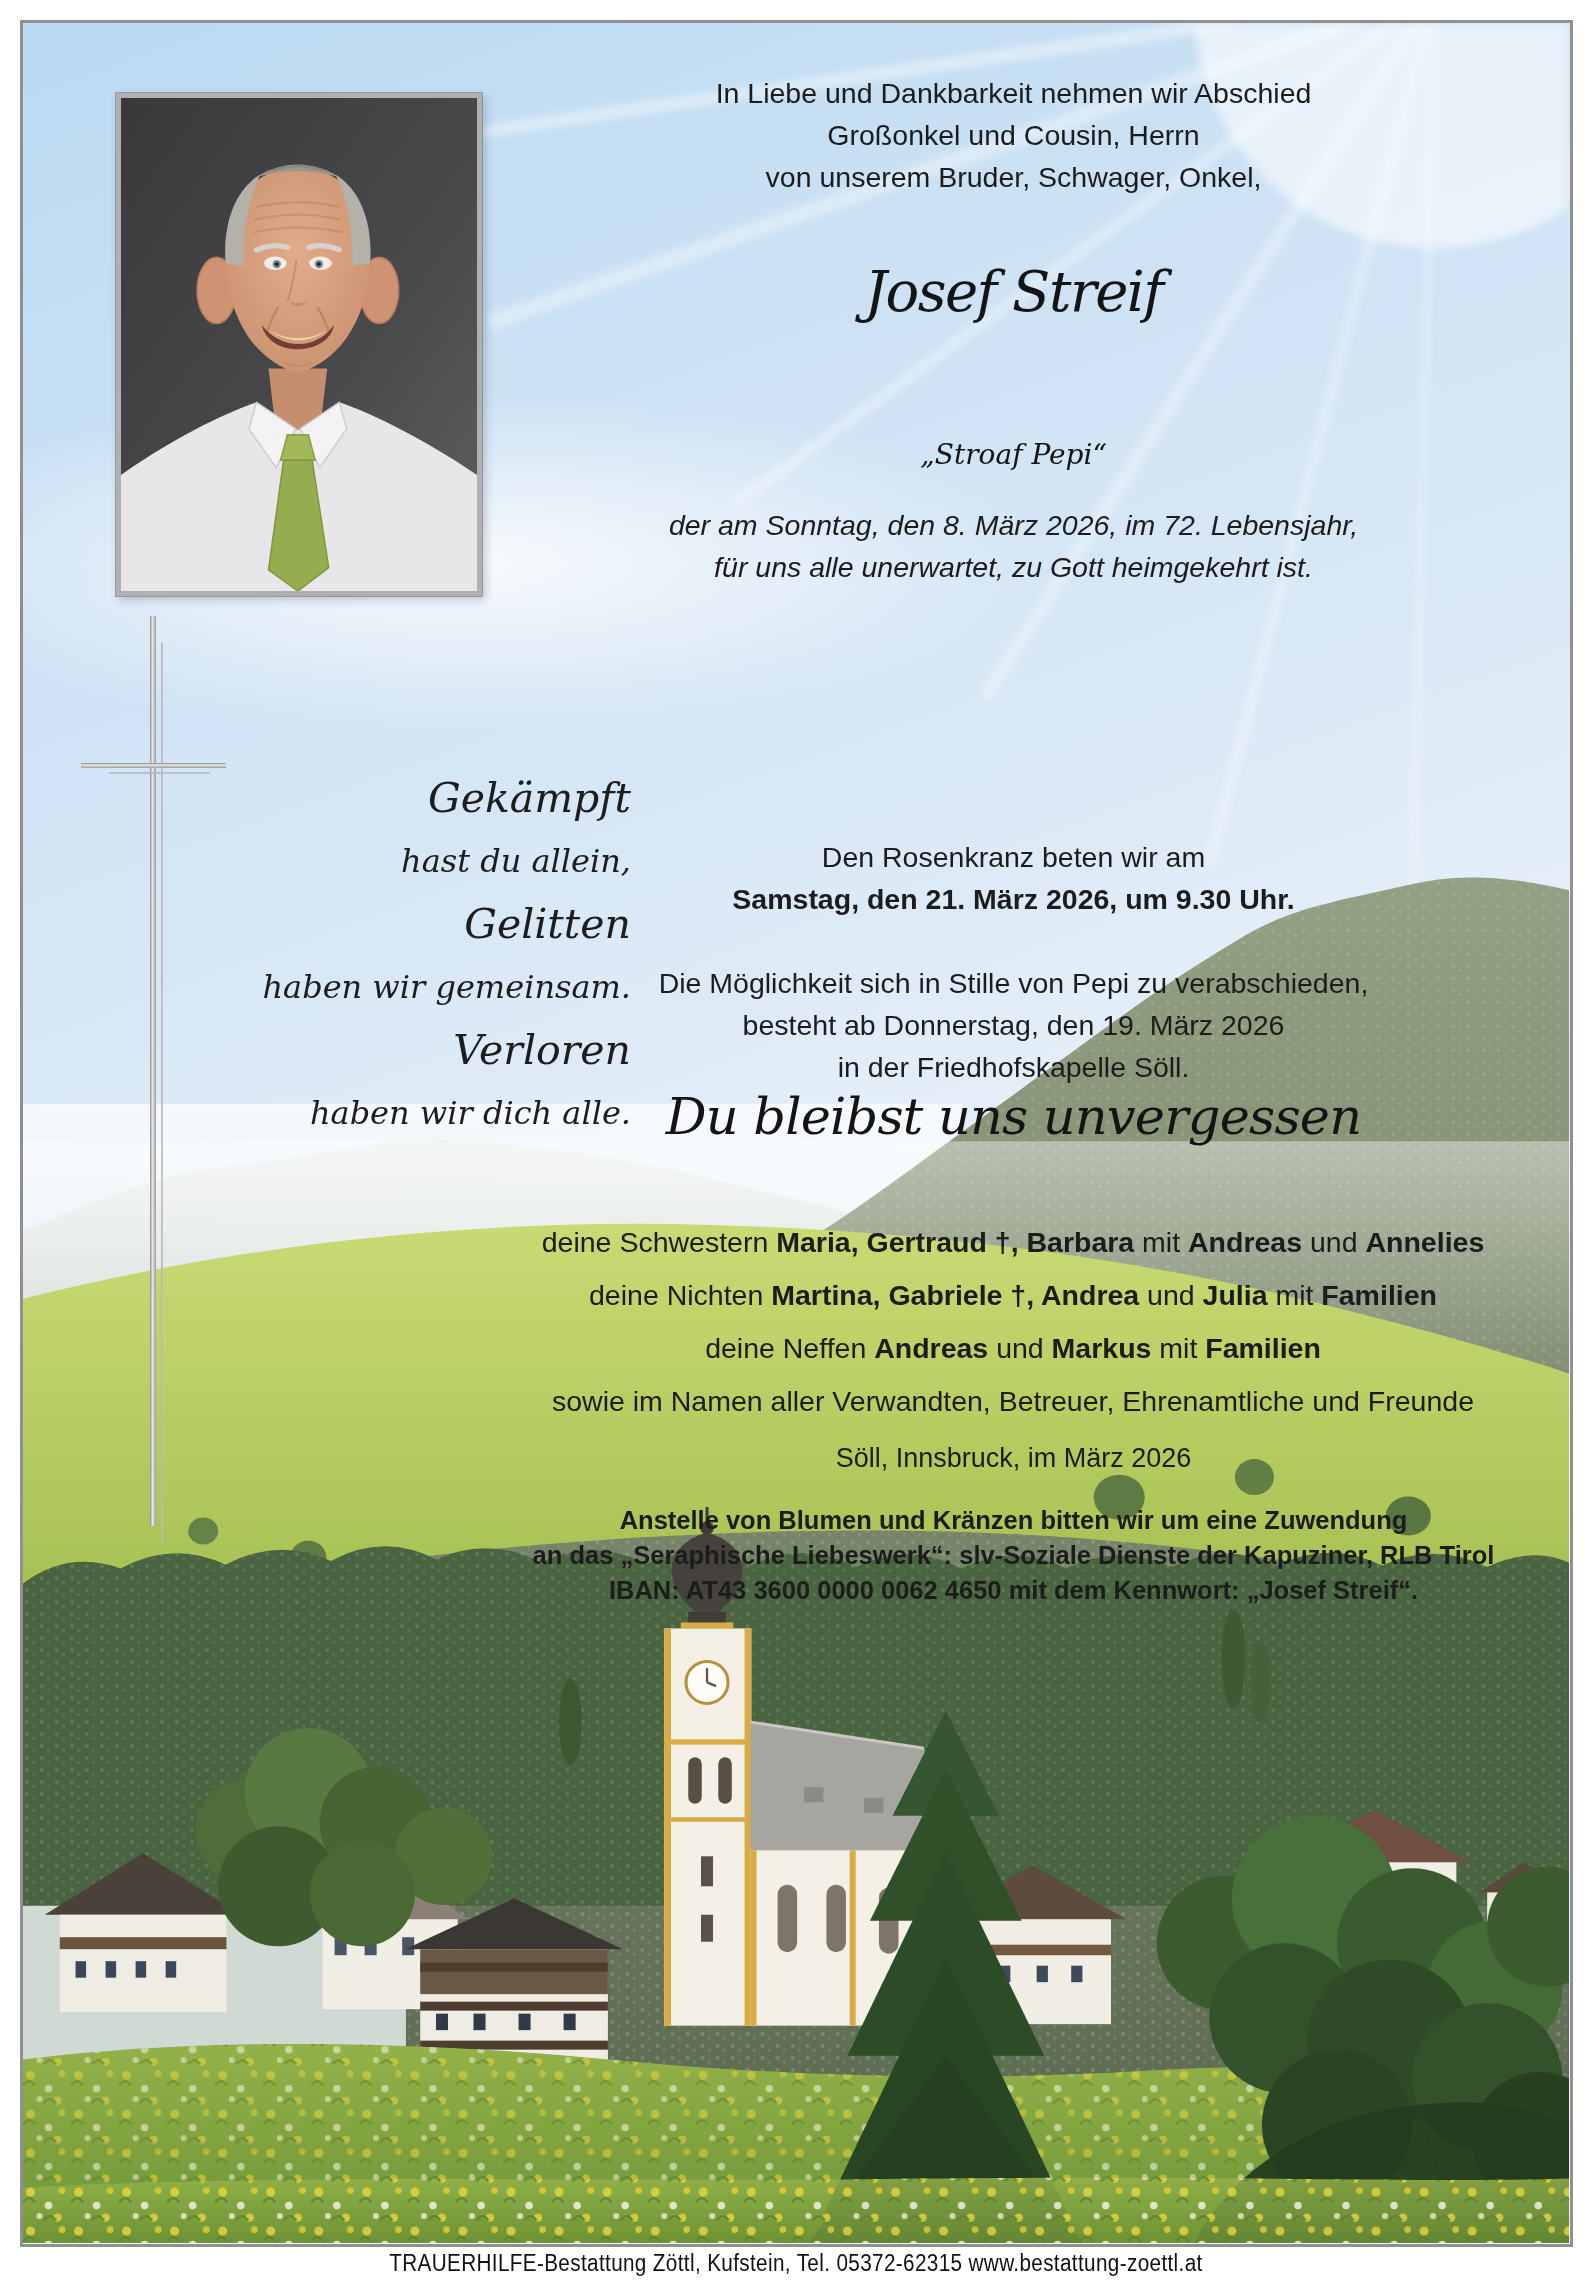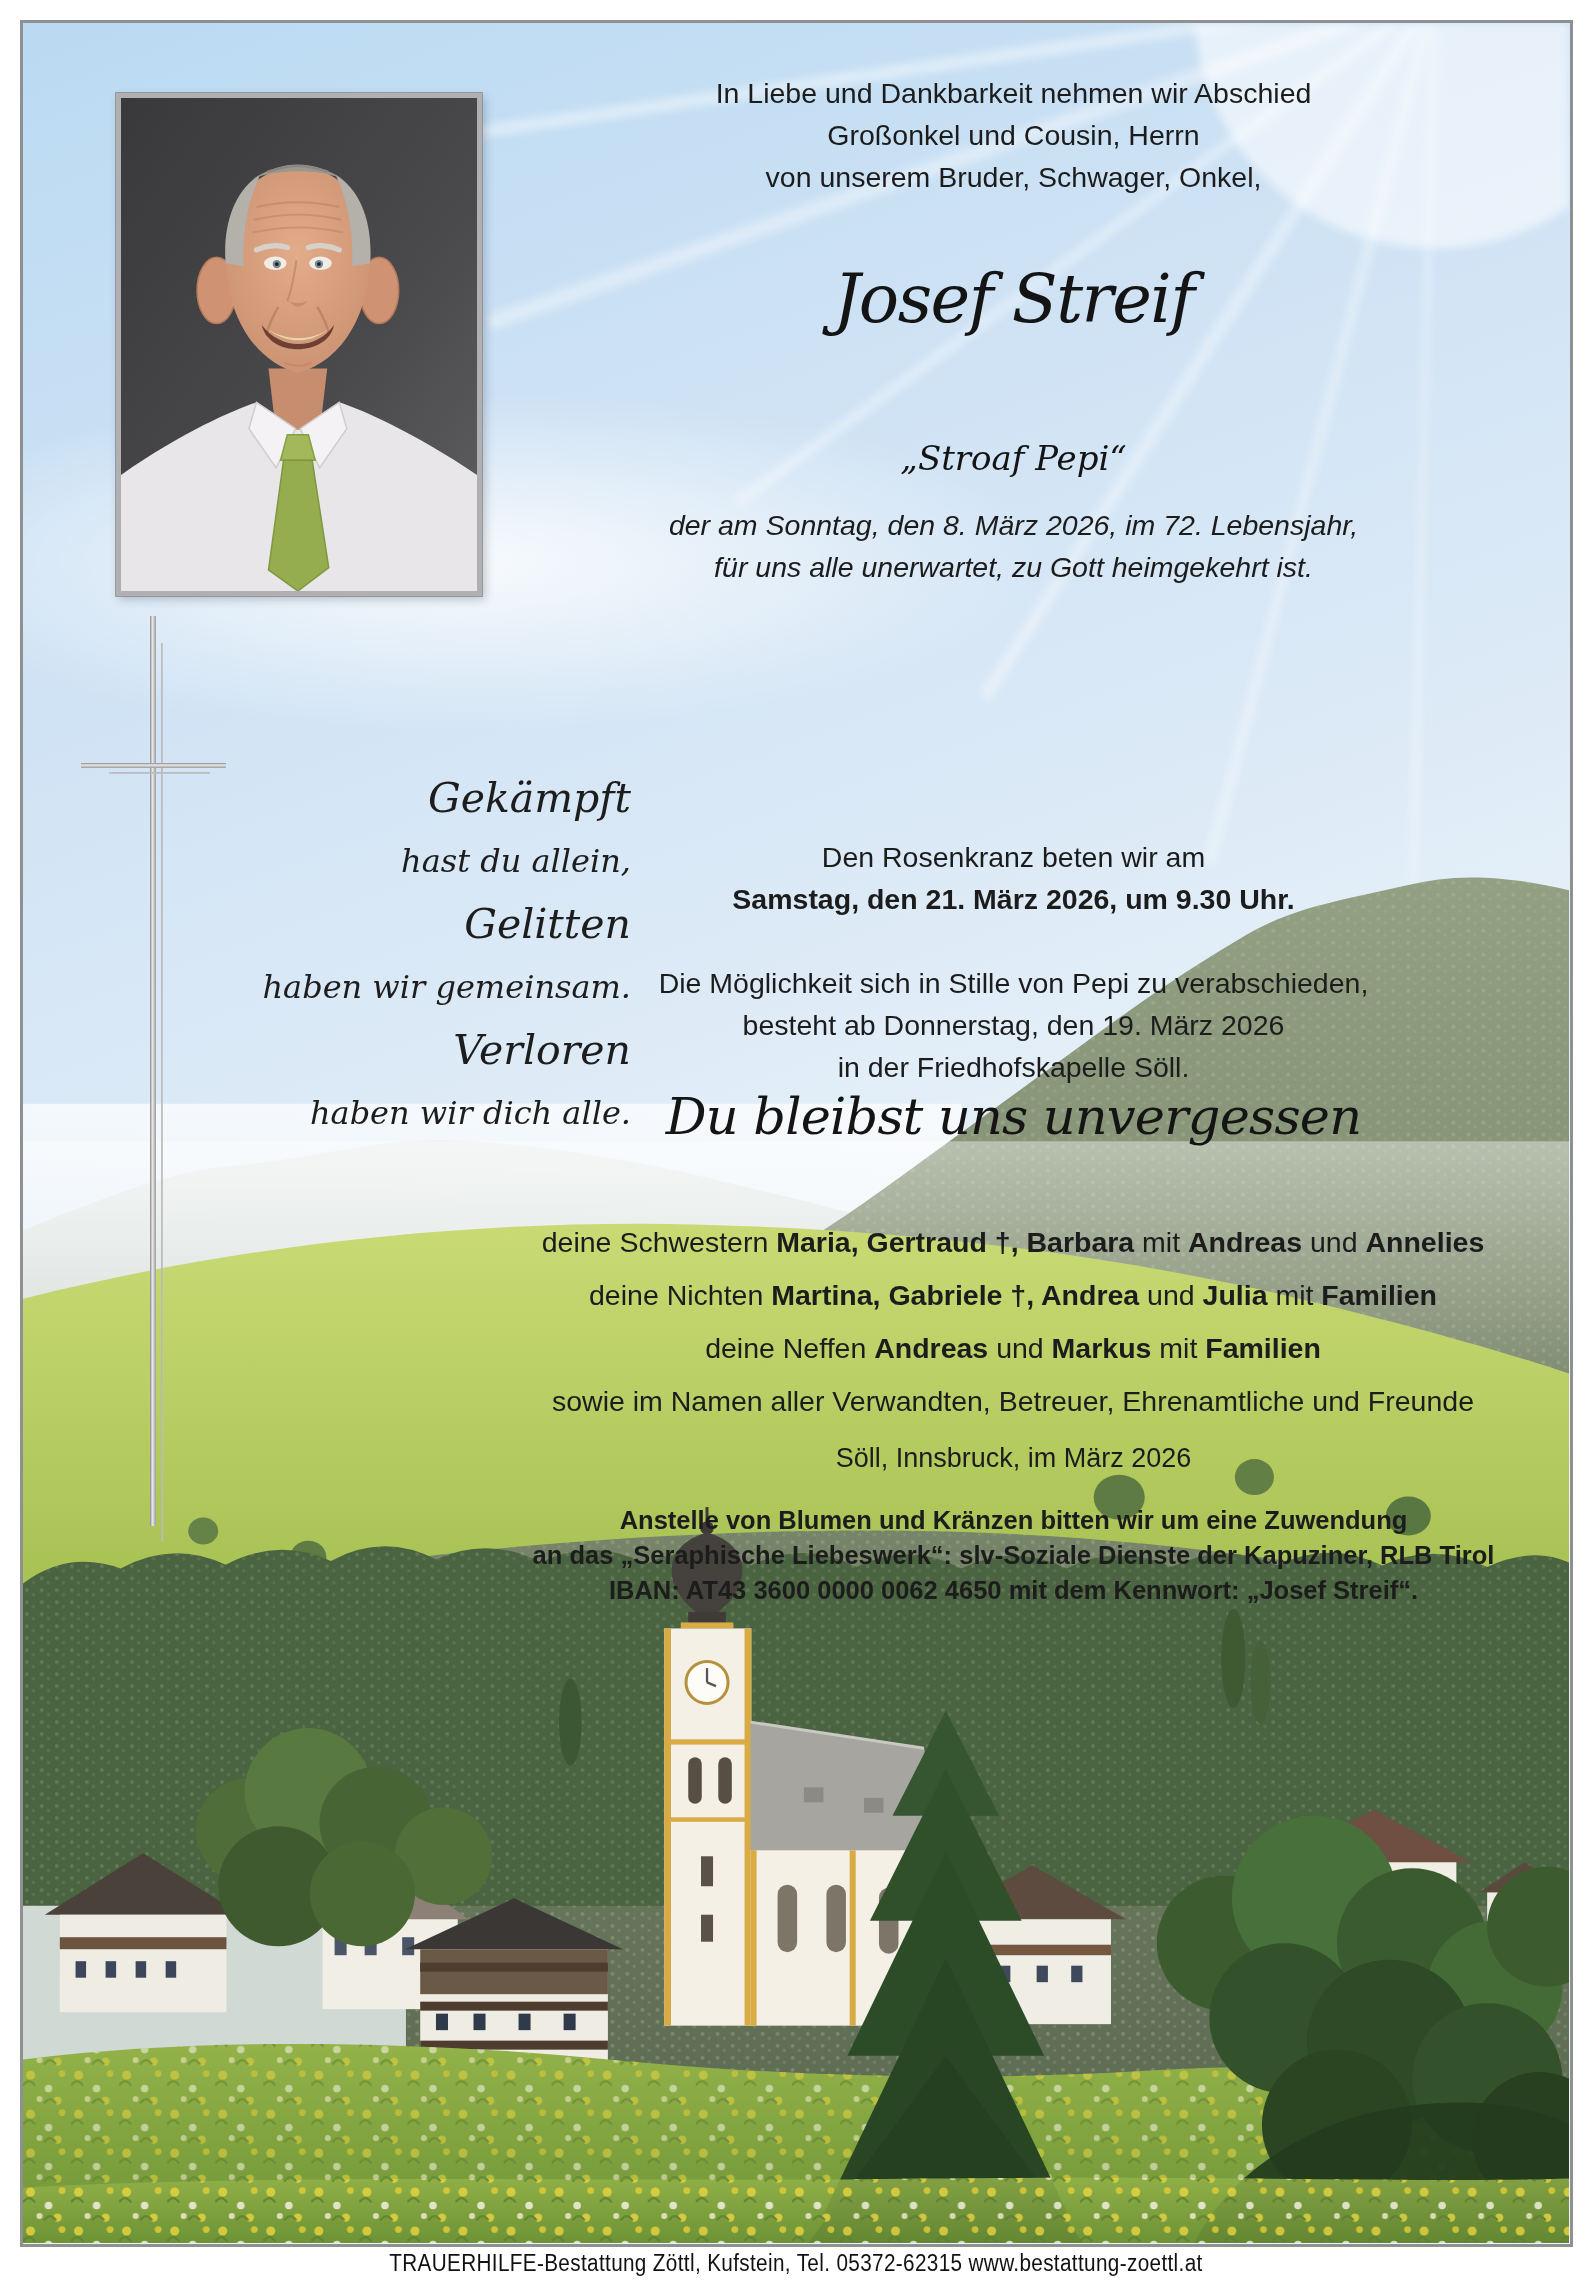--- a/index.html
+++ b/index.html
@@ -26,22 +26,22 @@
   .cross-h1{position:absolute;left:81px;top:763px;width:145px;height:4.5px;z-index:4;
             background:linear-gradient(180deg,#8a8a8a,#e9e9e9 40%,#9b9b9b);}
   .cross-h2{position:absolute;left:109px;top:772px;width:101px;height:2.3px;z-index:4;opacity:.85;
             background:linear-gradient(180deg,#909090,#dcdcdc 50%,#a0a0a0);}
   
   .tb{position:absolute;text-align:center;z-index:10;}
   .col{left:488px;width:1051px;}
   .line{font-size:28.5px;line-height:42px;}
   .b{font-weight:700;}
   .intro{top:72px;}
-  .title{top:254px;font-family:"DejaVu Serif",serif;font-style:italic;font-size:67px;line-height:1.35;letter-spacing:-1.5px;color:#141414;}
-  .nick{top:438px;font-family:"DejaVu Serif",serif;font-style:italic;font-size:34px;color:#141414;}
+  .title{top:254px;font-family:"DejaVu Serif",serif;font-style:italic;font-size:56px;line-height:1.35;letter-spacing:-1.5px;color:#141414;}
+  .nick{top:438px;font-family:"DejaVu Serif",serif;font-style:italic;font-size:28px;color:#141414;}
   .passing{top:504px;font-style:italic;}
   .service{top:635px;}
   .rosary{top:836px;}
   .farewell{top:962px;text-align:center;}
   .tribute{top:1087px;font-family:"DejaVu Serif",serif;font-style:italic;font-size:51px;letter-spacing:-0.8px;color:#141414;}
   .family{left:375px;width:1276px;top:1216px;}
   .family .line{font-size:28.5px;line-height:53px;}
   .place{top:1443px;font-size:27px;}
   .donation{top:1503px;}
   .donation .line{font-size:25.5px;line-height:35px;font-weight:700;}

